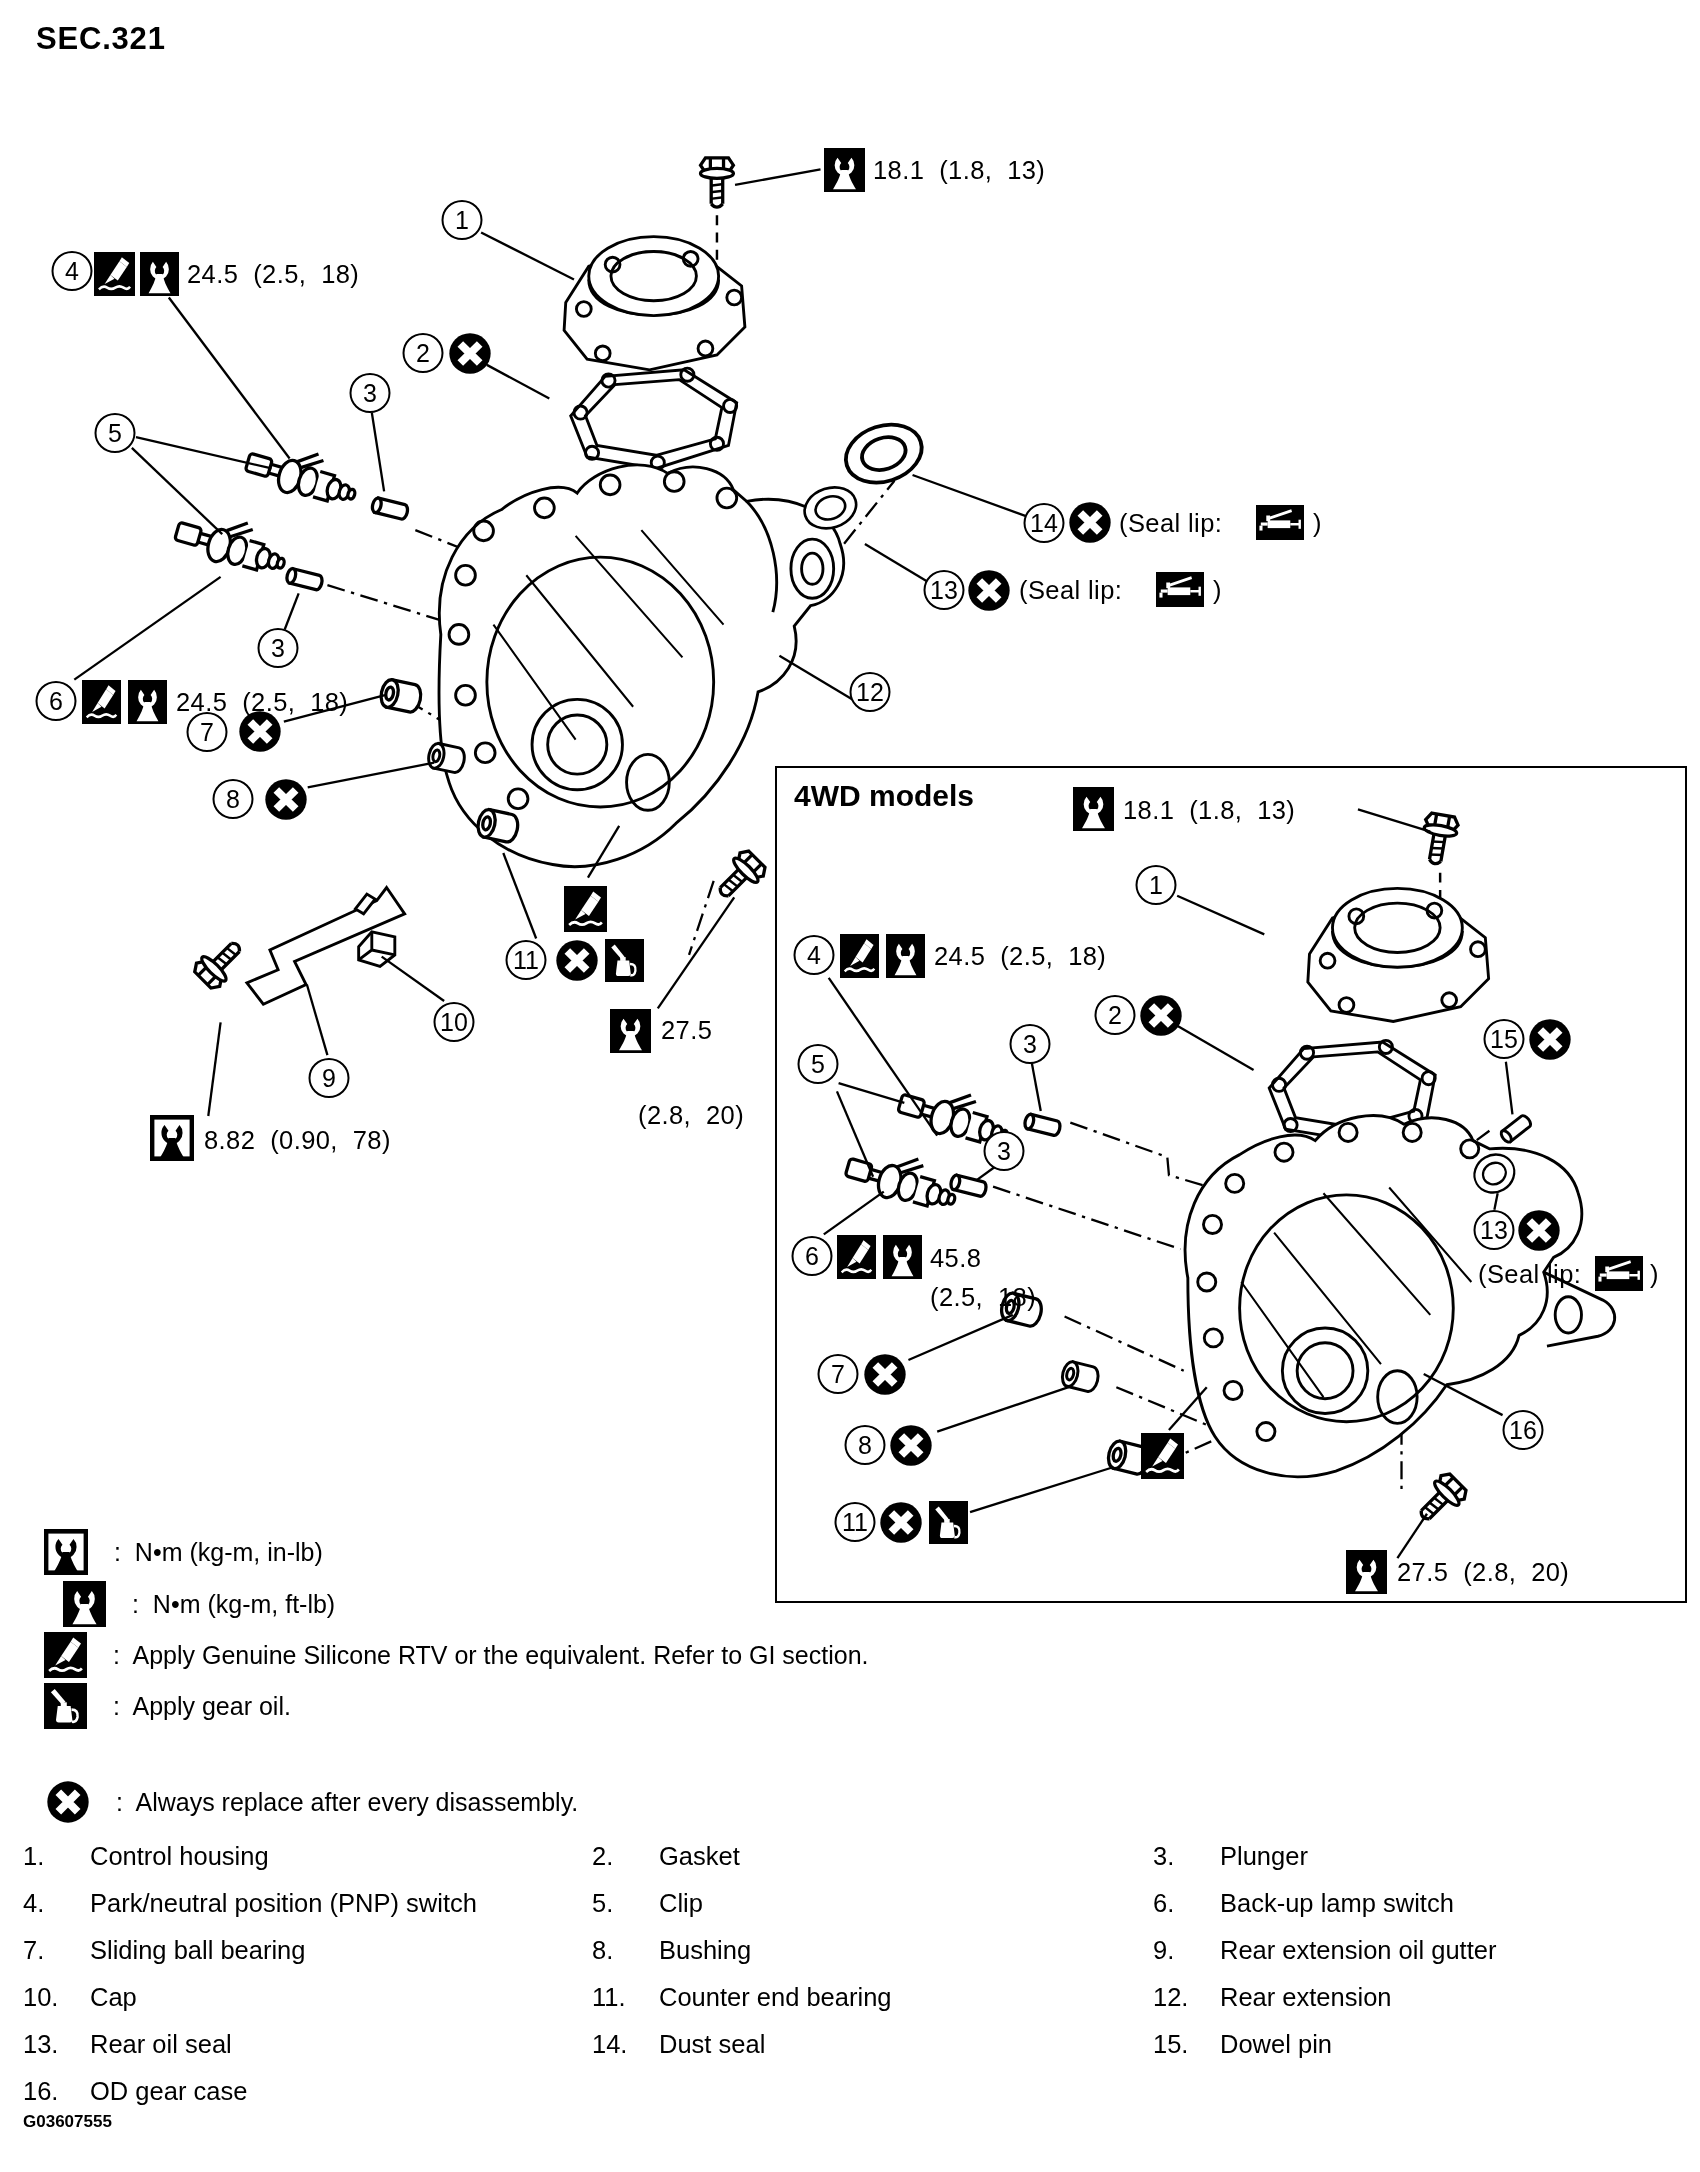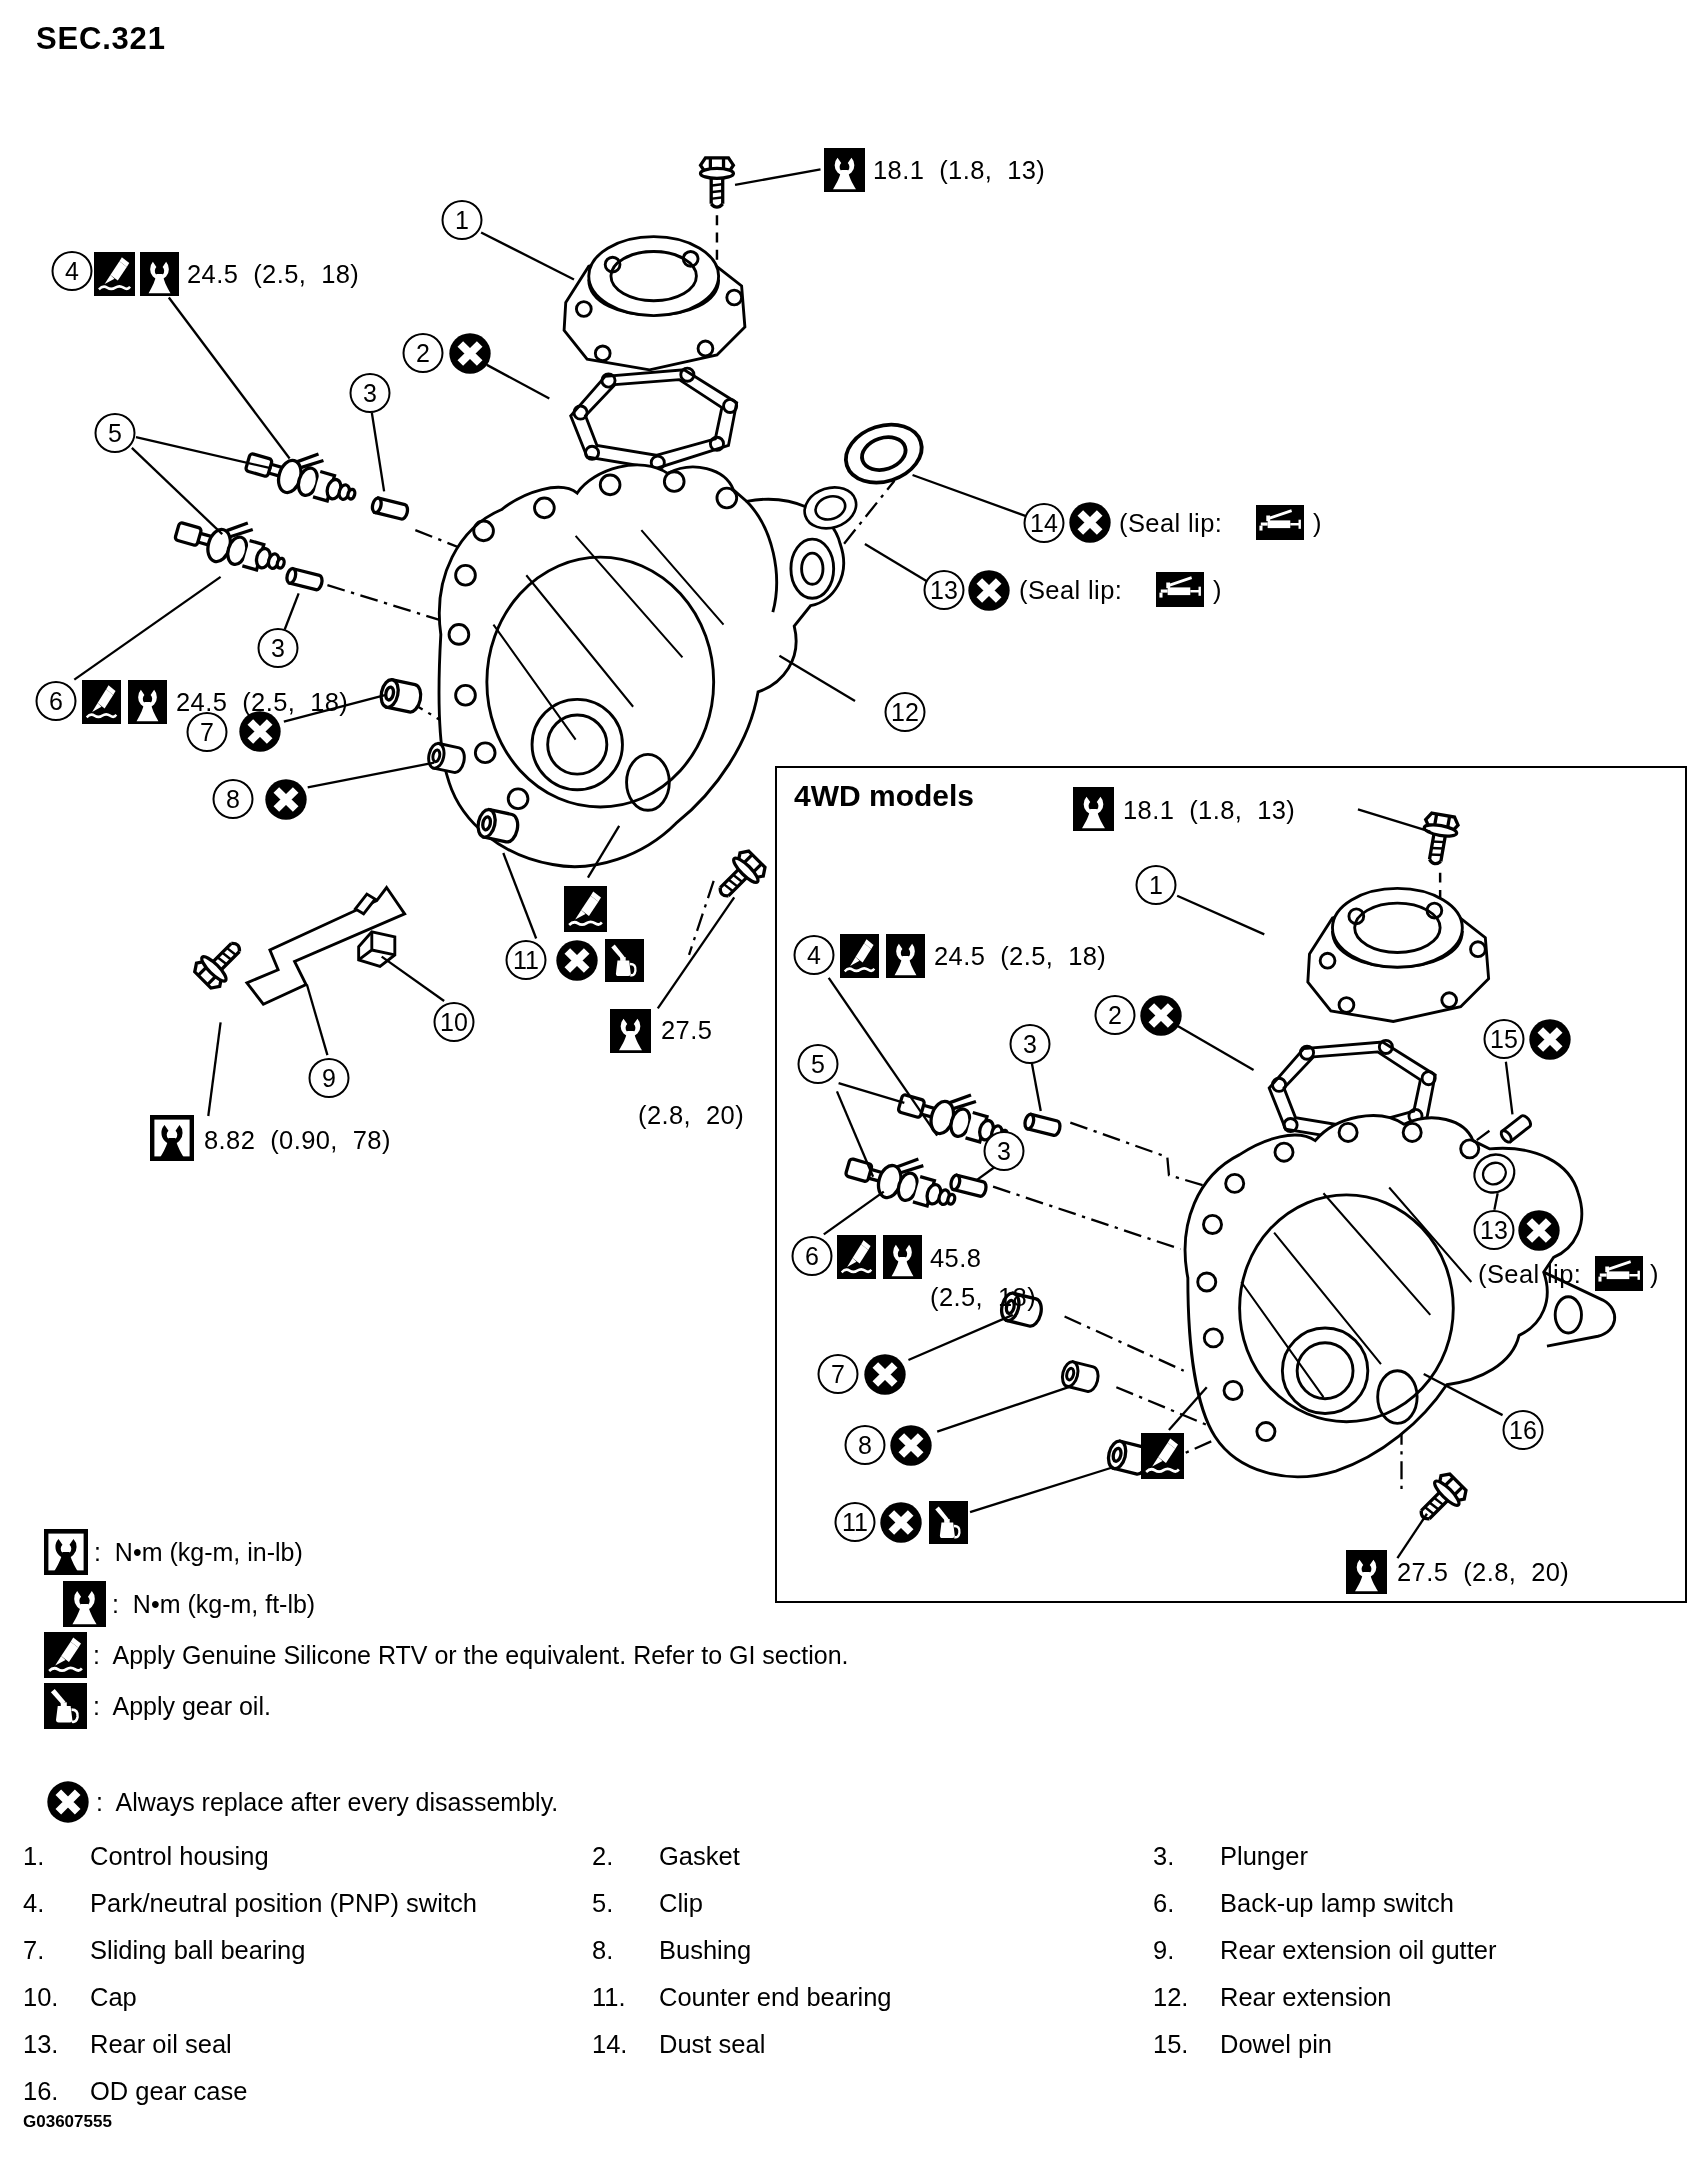--- a/index.html
+++ b/index.html
@@ -6,21 +6,21 @@
   .page{position:relative;width:1701px;height:2172px;background:#ffffff;
         font-family:"Liberation Sans", sans-serif;color:#000;overflow:hidden;}
   .art{position:absolute;left:0;top:0;}
   .co{position:absolute;box-sizing:border-box;min-width:41px;height:40px;border:2.9px solid #000;
       border-radius:50%;background:#fff;display:flex;align-items:center;justify-content:center;
       font-size:25px;line-height:1;transform:translate(-50%,-50%);padding:0 4.1px;z-index:4;}
   .lb{position:absolute;font-size:25.5px;white-space:pre;transform:translateY(-50%);
       letter-spacing:0.4px;z-index:4;}
   .big{font-size:31px;font-weight:bold;letter-spacing:0.8px;}
   .ic{position:absolute;line-height:0;z-index:4;}
-  .legend-row{position:absolute;display:flex;align-items:center;gap:6px;
+  .legend-row{position:absolute;display:flex;align-items:center;gap:26px;
       transform:translateY(-50%);font-size:25px;white-space:pre;z-index:4;}
   .pl{position:absolute;left:23px;top:1833px;width:1669px;display:grid;
       grid-template-columns:569px 561px 1fr;z-index:4;}
   .pl-item{display:flex;height:47px;align-items:center;font-size:25.5px;}
   .pl-num{width:67px;flex:0 0 auto;}
   .code{position:absolute;left:23px;top:2112px;font-size:17px;font-weight:bold;z-index:4;}
   .box4wd{position:absolute;left:775px;top:766px;width:912px;height:837px;
       border:2.9px solid #000;box-sizing:border-box;z-index:1;}
   .title4wd{position:absolute;left:794px;top:779px;font-size:30px;font-weight:bold;z-index:4;}
 </style>
@@ -404,21 +404,21 @@
         <use href="#sym-x"></use>
       </svg></span>
   <span class="ic" style="left:605px;top:939px;"><svg width="39" height="43" viewBox="0 0 100 100" preserveAspectRatio="none">
         <use href="#sym-oil"></use>
       </svg></span>
 
   <span class="ic" style="left:564px;top:886px;"><svg width="43" height="46" viewBox="0 0 100 100" preserveAspectRatio="none">
         <use href="#sym-rtv"></use>
       </svg></span>
 
-  <span class="co" style="left:870px;top:712px;margin-left:35px;">12</span>
+  <span class="co" style="left:870px;top:692px;">12</span>
 
   <span class="co" style="left:944px;top:590px;">13</span>
   <span class="ic" style="left:967px;top:569px;"><svg width="44" height="43" viewBox="0 0 100 100" preserveAspectRatio="none">
         <use href="#sym-x"></use>
       </svg></span>
   <span class="lb" style="left:1019px;top:590px;">(Seal lip:</span>
   <span class="ic" style="left:1156px;top:572px;"><svg width="48" height="35" viewBox="0 0 140 100" preserveAspectRatio="none">
         <use href="#sym-grease"></use>
       </svg></span>
   <span class="lb" style="left:1213px;top:590px;">)</span>

